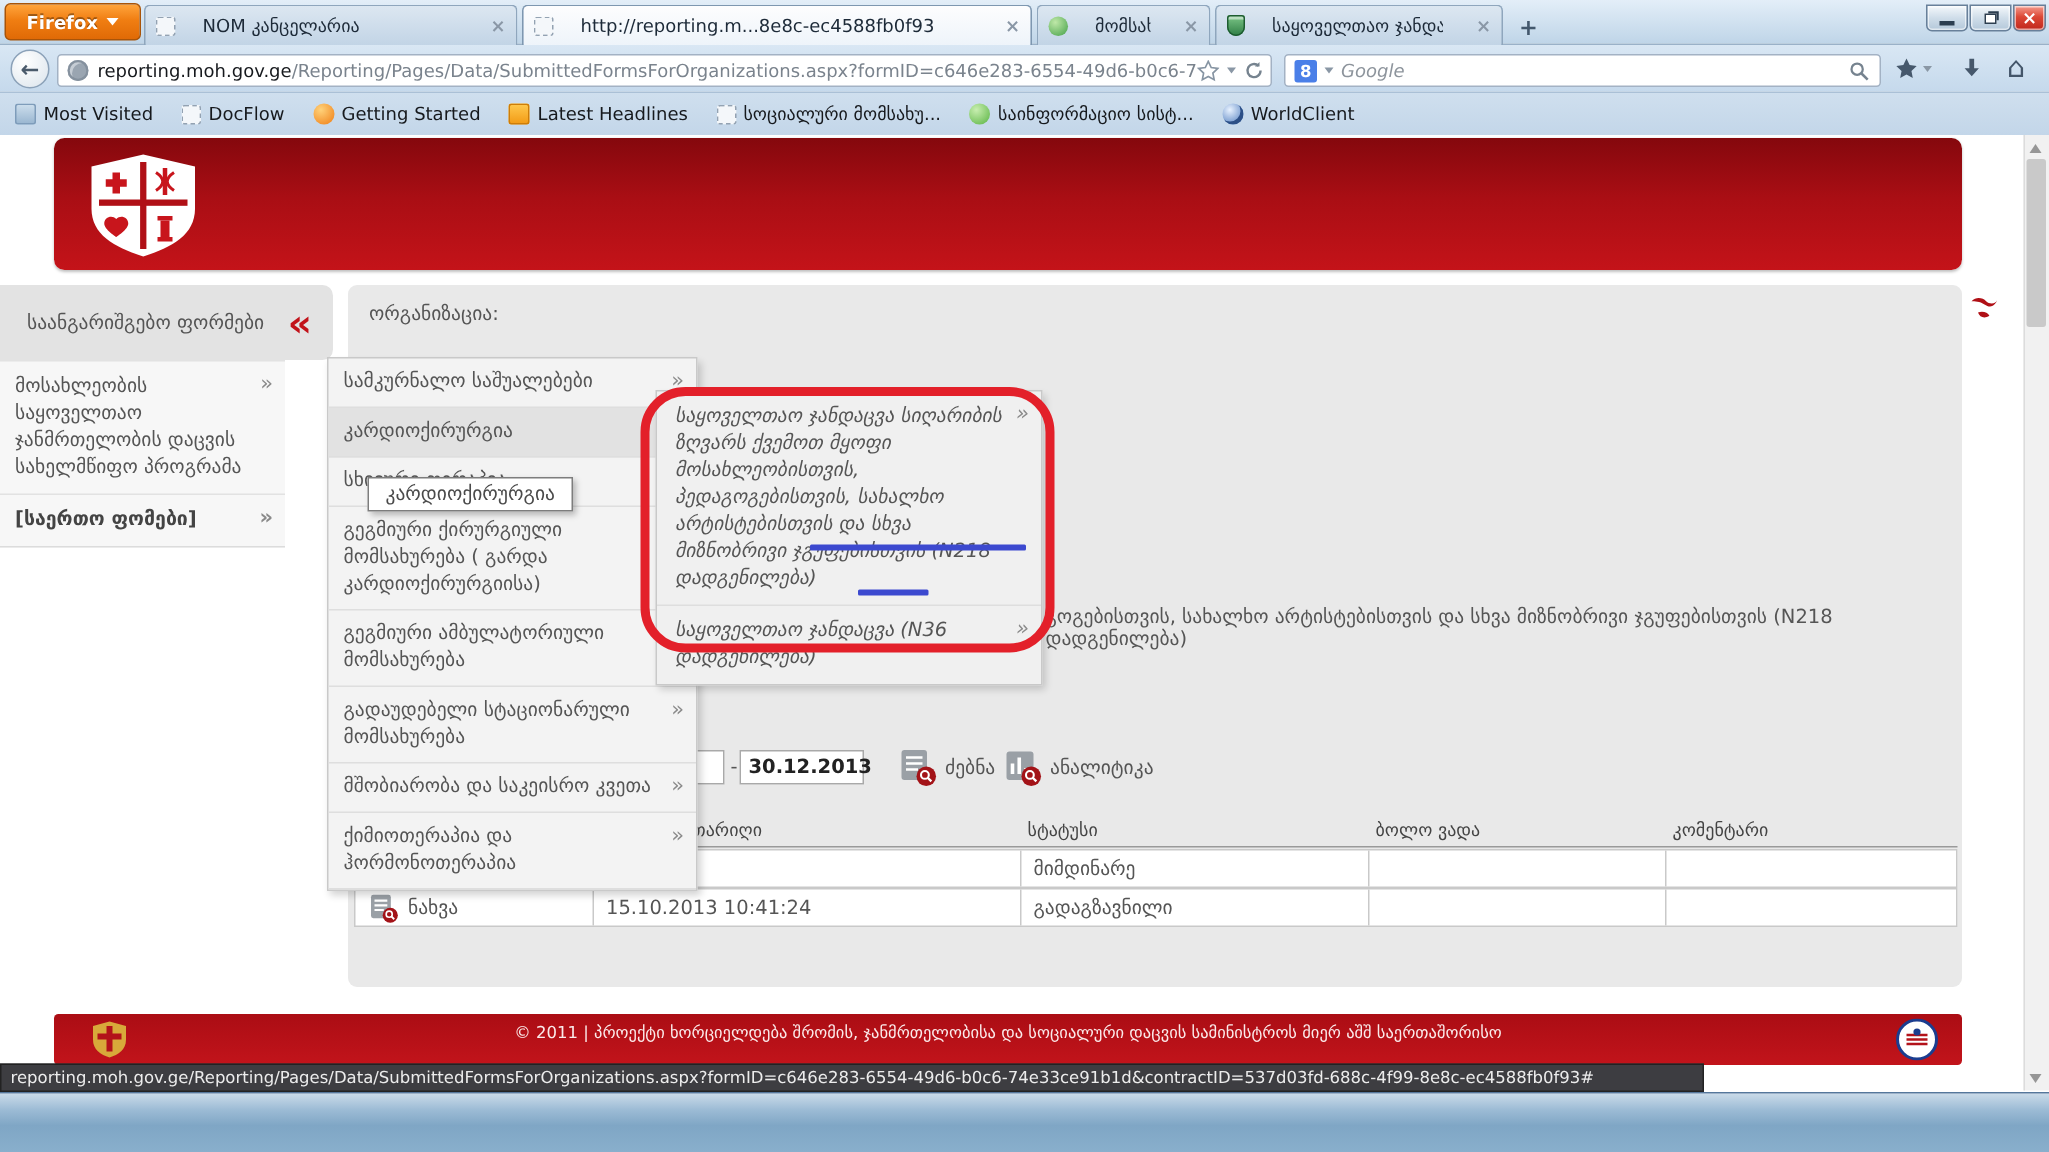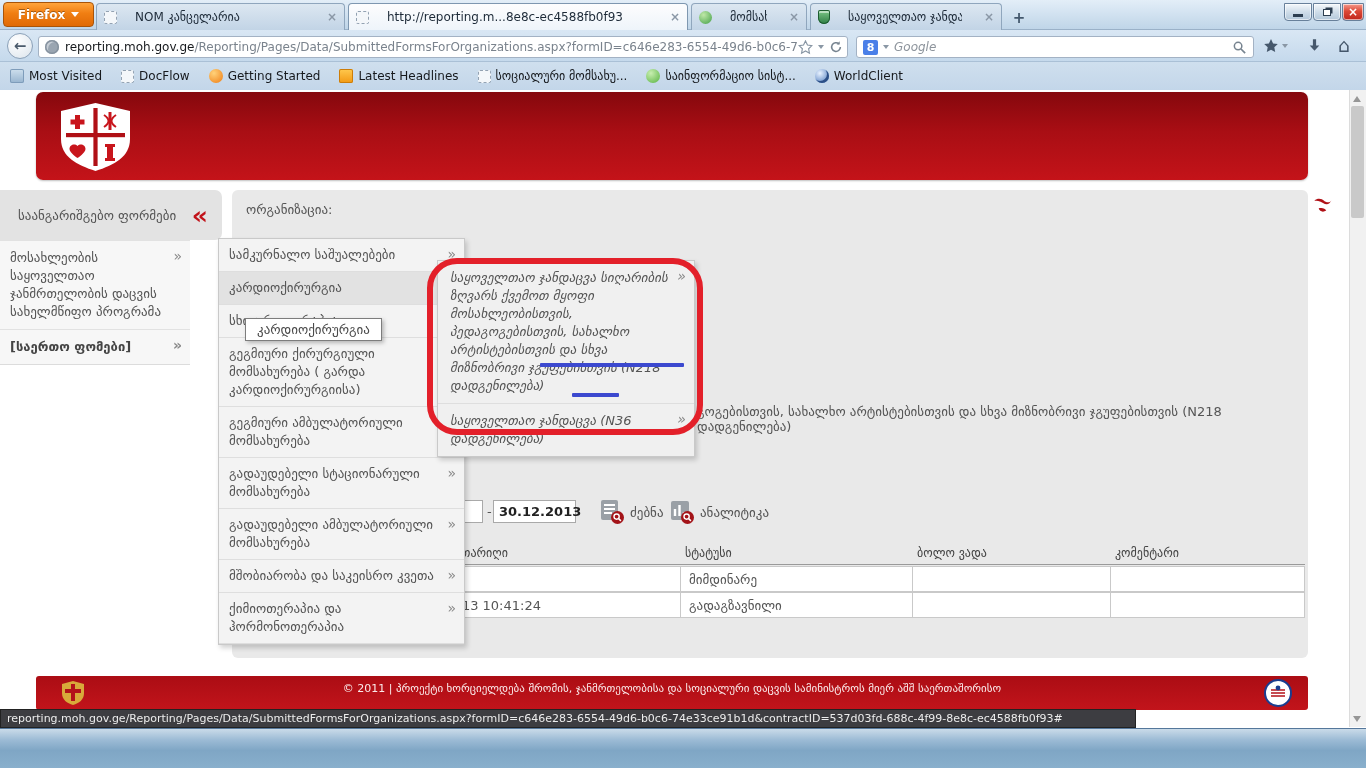--- a/index.html
+++ b/index.html
@@ -333,21 +333,20 @@
   <div class="side-item arr bold">[საერთო ფომები]</div>
 </div>
 
 <div class="abs" id="menu-l2">
   <div class="m2-item arr">სამკურნალო საშუალებები</div>
   <div class="m2-item arr hov">კარდიოქირურგია</div>
   <div class="m2-item arr">სხივური თერაპია</div>
   <div class="m2-item arr">გეგმიური ქირურგიული მომსახურება ( გარდა კარდიოქირურგიისა)</div>
   <div class="m2-item arr">გეგმიური ამბულატორიული მომსახურება</div>
   <div class="m2-item arr">გადაუდებელი სტაციონარული მომსახურება</div>
-  <div class="m2-item arr">გადაუდებელი ამბულატორიული მომსახურება</div>
   <div class="m2-item arr">მშობიარობა და საკეისრო კვეთა</div>
   <div class="m2-item arr">ქიმიოთერაპია და ჰორმონოთერაპია</div>
 </div>
 
 <div class="abs" id="tooltip">კარდიოქირურგია</div>
 
 <div class="abs" id="menu-l3">
   <div class="m3-item arr">საყოველთაო ჯანდაცვა სიღარიბის ზღვარს ქვემოთ მყოფი მოსახლეობისთვის, პედაგოგებისთვის, სახალხო არტისტებისთვის და სხვა მიზნობრივი ჯგუფებისთვის (N218 დადგენილება)</div>
   <div class="m3-item arr">საყოველთაო ჯანდაცვა (N36 დადგენილება)</div>
 </div>

